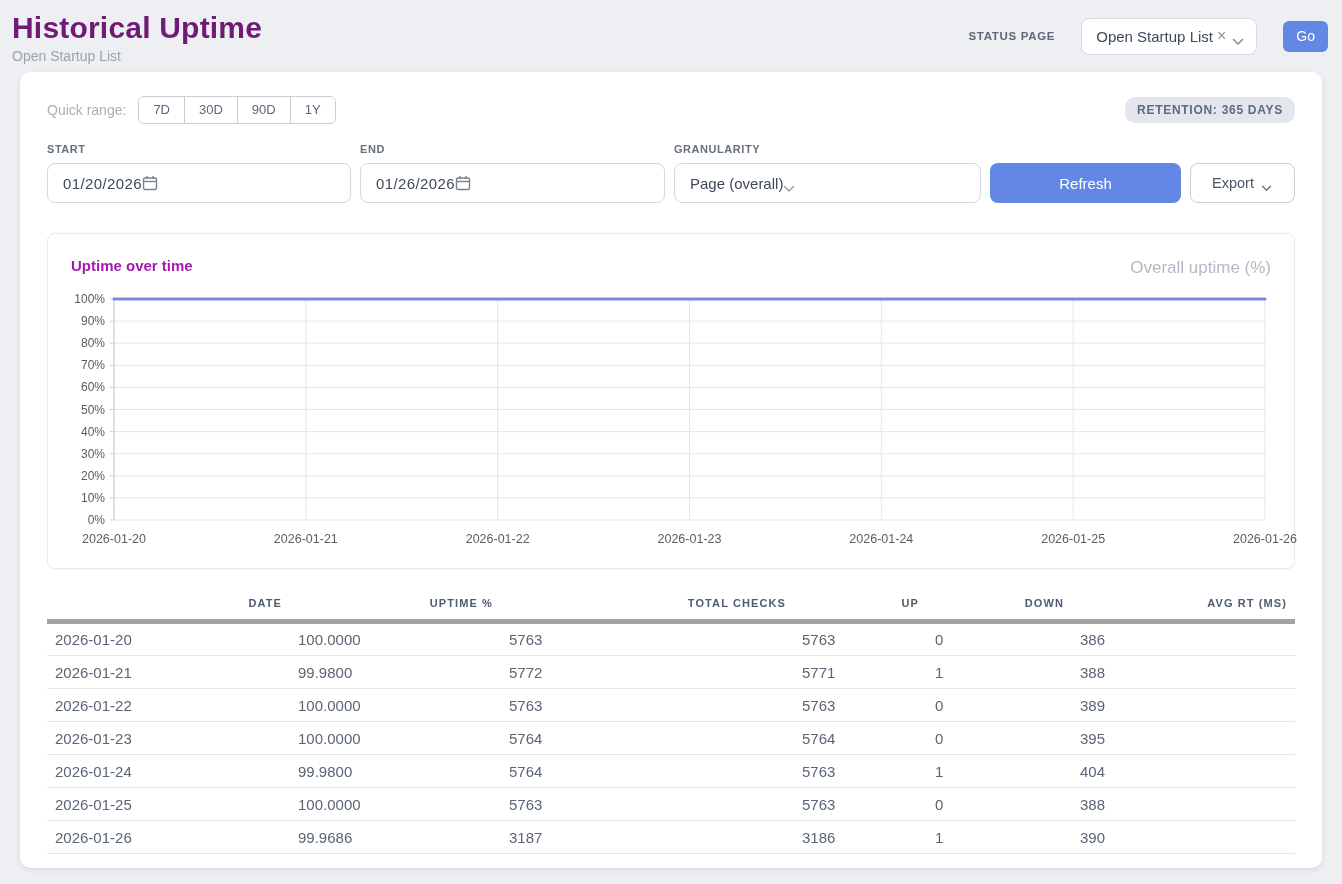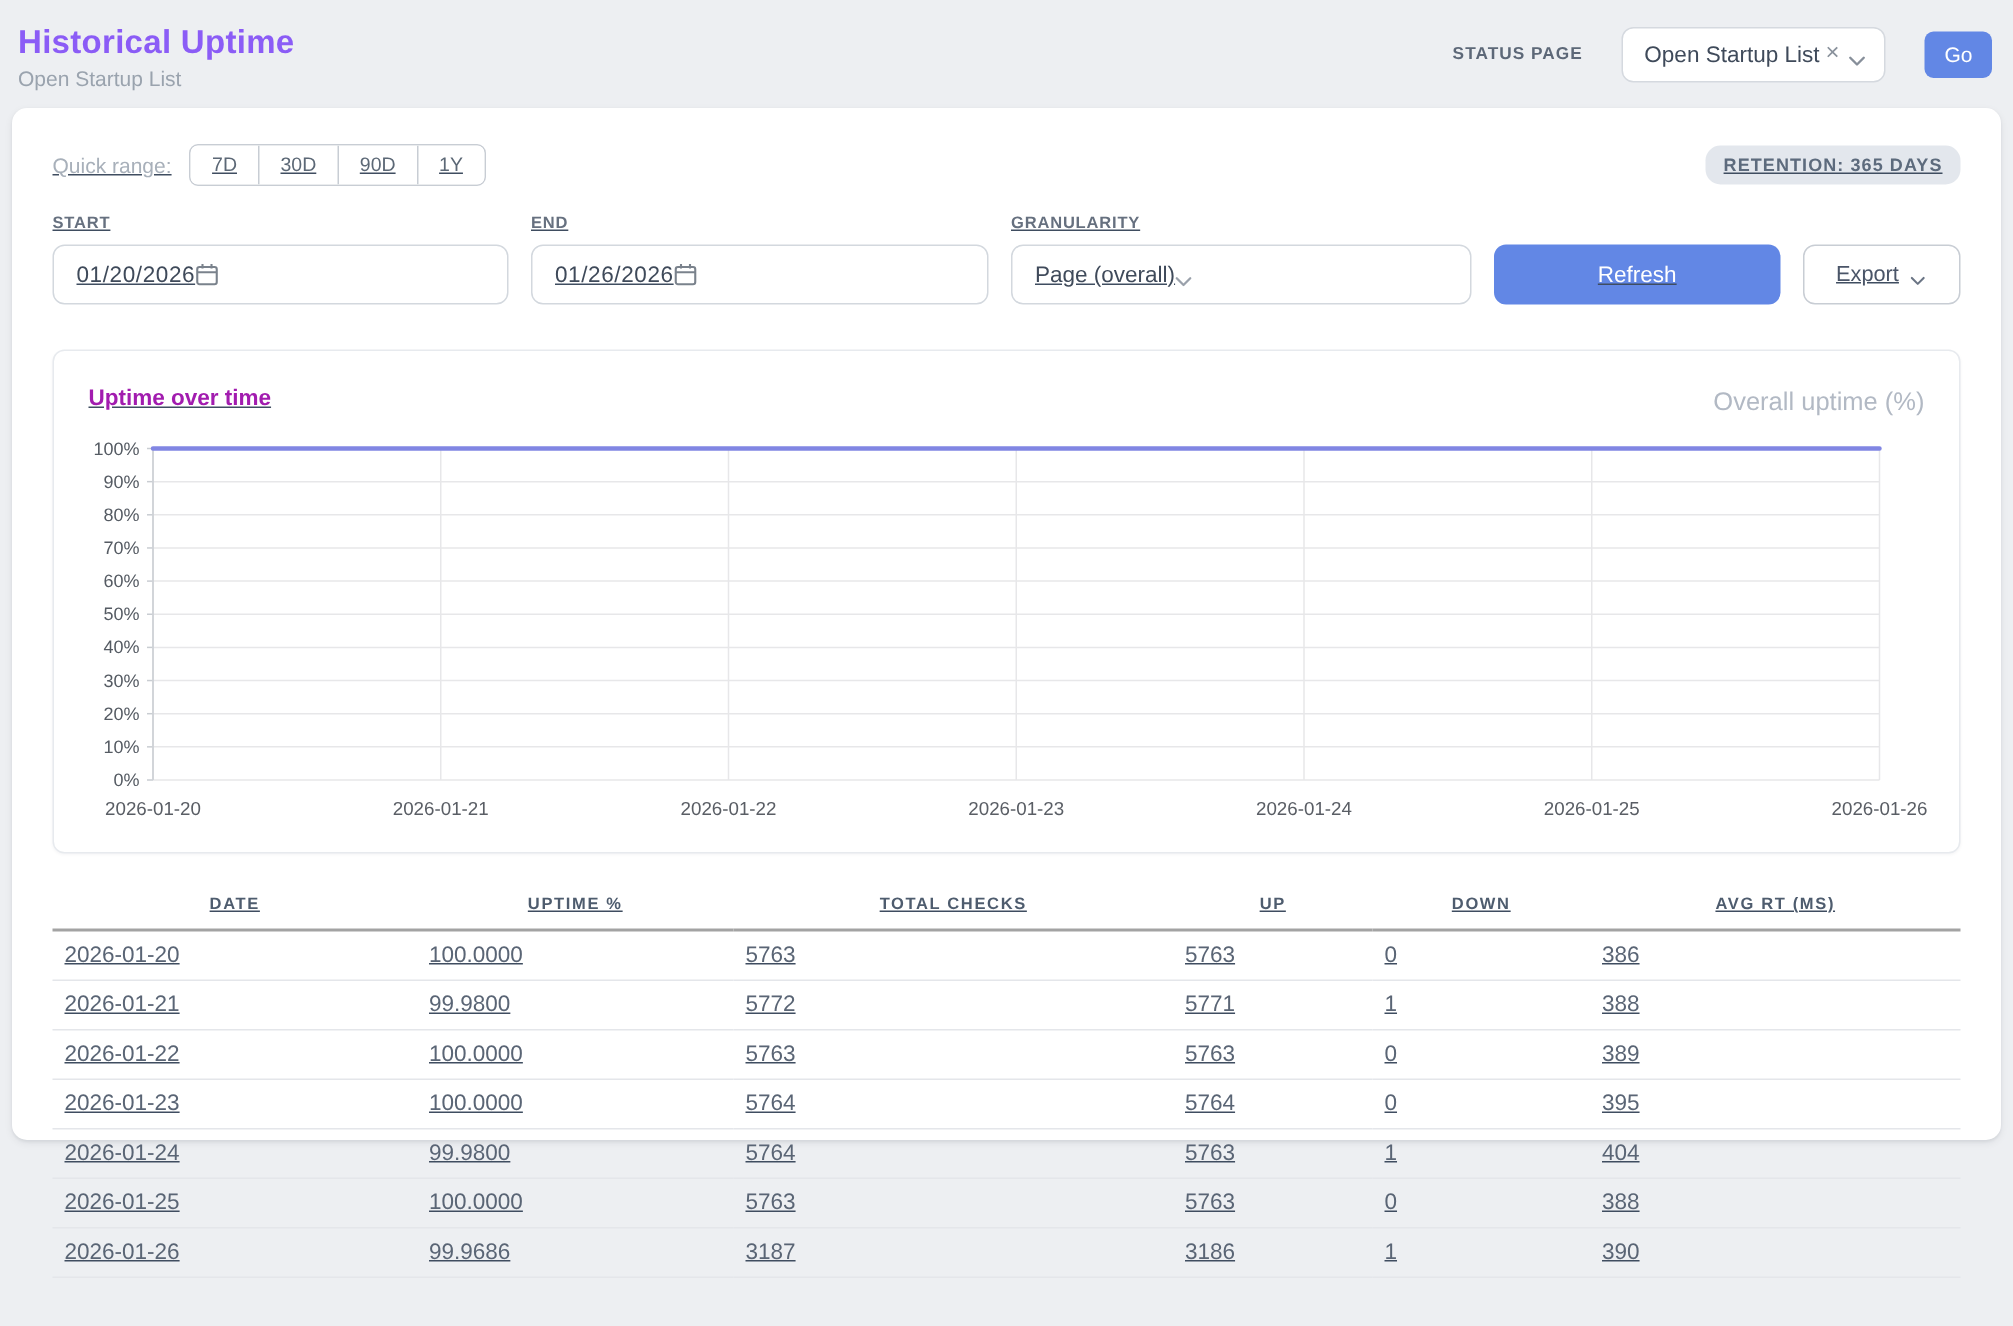--- a/index.html
+++ b/index.html
@@ -10,43 +10,42 @@
     color:#3f4d60;
     overflow:hidden;
   }
   
   .top-header {
     height:72px;
     display:flex; align-items:center; justify-content:space-between;
     padding:0 14px 0 12px;
   }
   .title-block { padding-top:2px; }
-  .page-title { font-size:22px; font-weight:700; color:#8b5cf6; letter-spacing:.2px; }
+  .page-title { font-size:30px; font-weight:700; color:#701a75; letter-spacing:.2px; }
   .page-subtitle { font-size:14px; color:#9aa3ae; margin-top:3px; }
   .header-right { display:flex; align-items:center; gap:26px; }
   .status-page-label { font-size:11.5px; font-weight:600; letter-spacing:.06em; color:#5d6878; }
   .status-select {
     display:flex; align-items:center; gap:6px;
     background:#fff; border:1px solid #d5d9df; border-radius:8px;
     height:37px; padding:0 12px 0 14px; cursor:pointer;
   }
   .status-select .sel-text { font-size:15px; color:#3f4a5a; }
   .status-select .clear-x { font-size:16px; color:#8a929c; margin-left:-2px; line-height:1; }
   .chev { width:12px; height:8px; display:inline-block; }
   .go-btn {
     background:#6287e5; color:#fff; border:none; border-radius:6px;
     height:31px; padding:0 13px; font-size:14px; font-family:inherit; cursor:pointer;
   }
   
   .main-card {
-    margin:0 8px; background:#fff; border-radius:10px;
+    margin:0 20px; background:#fff; border-radius:10px;
     box-shadow:0 1px 2px rgba(16,24,40,.06), 0 2px 6px rgba(16,24,40,.07);
     padding:25px 27px 18px;
-    height:688px;
-    text-decoration:underline;
+    height:796px;
   }
   .row1 { display:flex; align-items:center; justify-content:space-between; height:26px; margin-bottom:20px; }
   .row1-left { display:flex; align-items:center; gap:12px; }
   .quick-range-label { font-size:14px; color:#a8b0ba; }
   .seg-group { display:inline-flex; border:1px solid #c8cdd4; border-radius:6px; overflow:hidden; background:#fff; }
   .seg-btn {
     font-size:13px; color:#5c6876; background:#fff; border:none; font-family:inherit;
     border-left:1px solid #c8cdd4; padding:5px 14px; cursor:pointer; line-height:1.2;
   }
   .seg-btn:first-child { border-left:none; }
@@ -81,22 +80,22 @@
     border:1px solid #e7eaee; border-radius:8px; background:#fff;
     box-shadow:0 1px 2px rgba(16,24,40,.04);
     height:336px; padding-top:22px; position:relative; margin-bottom:22px;
   }
   .chart-title { font-size:15px; font-weight:700; color:#a21caf; padding-left:23px; line-height:20px; }
   .chart-legend { position:absolute; top:24px; right:23px; font-size:17px; color:#b2b9c4; }
   .chart-svg-wrap { margin-top:14px; }
   
   table.uptime-table { width:100%; border-collapse:collapse; table-layout:fixed; }
   .uptime-table th {
-    text-align:center; font-size:11px; font-weight:700; letter-spacing:.1em;
-    color:#4e5c6e; padding:6px 8px 10px; border-bottom:2px solid #a3a3a3;
+    text-align:right; font-size:11px; font-weight:700; letter-spacing:.1em;
+    color:#4e5c6e; padding:6px 8px 10px; border-bottom:5px solid #a3a3a3;
   }
   .uptime-table td {
     font-size:15px; color:#5a6575; padding:7px 8px;
     border-bottom:1px solid #e4e6ea; height:33px;
   }
 </style>
 </head>
 <body>
 
 <div class="top-header">

